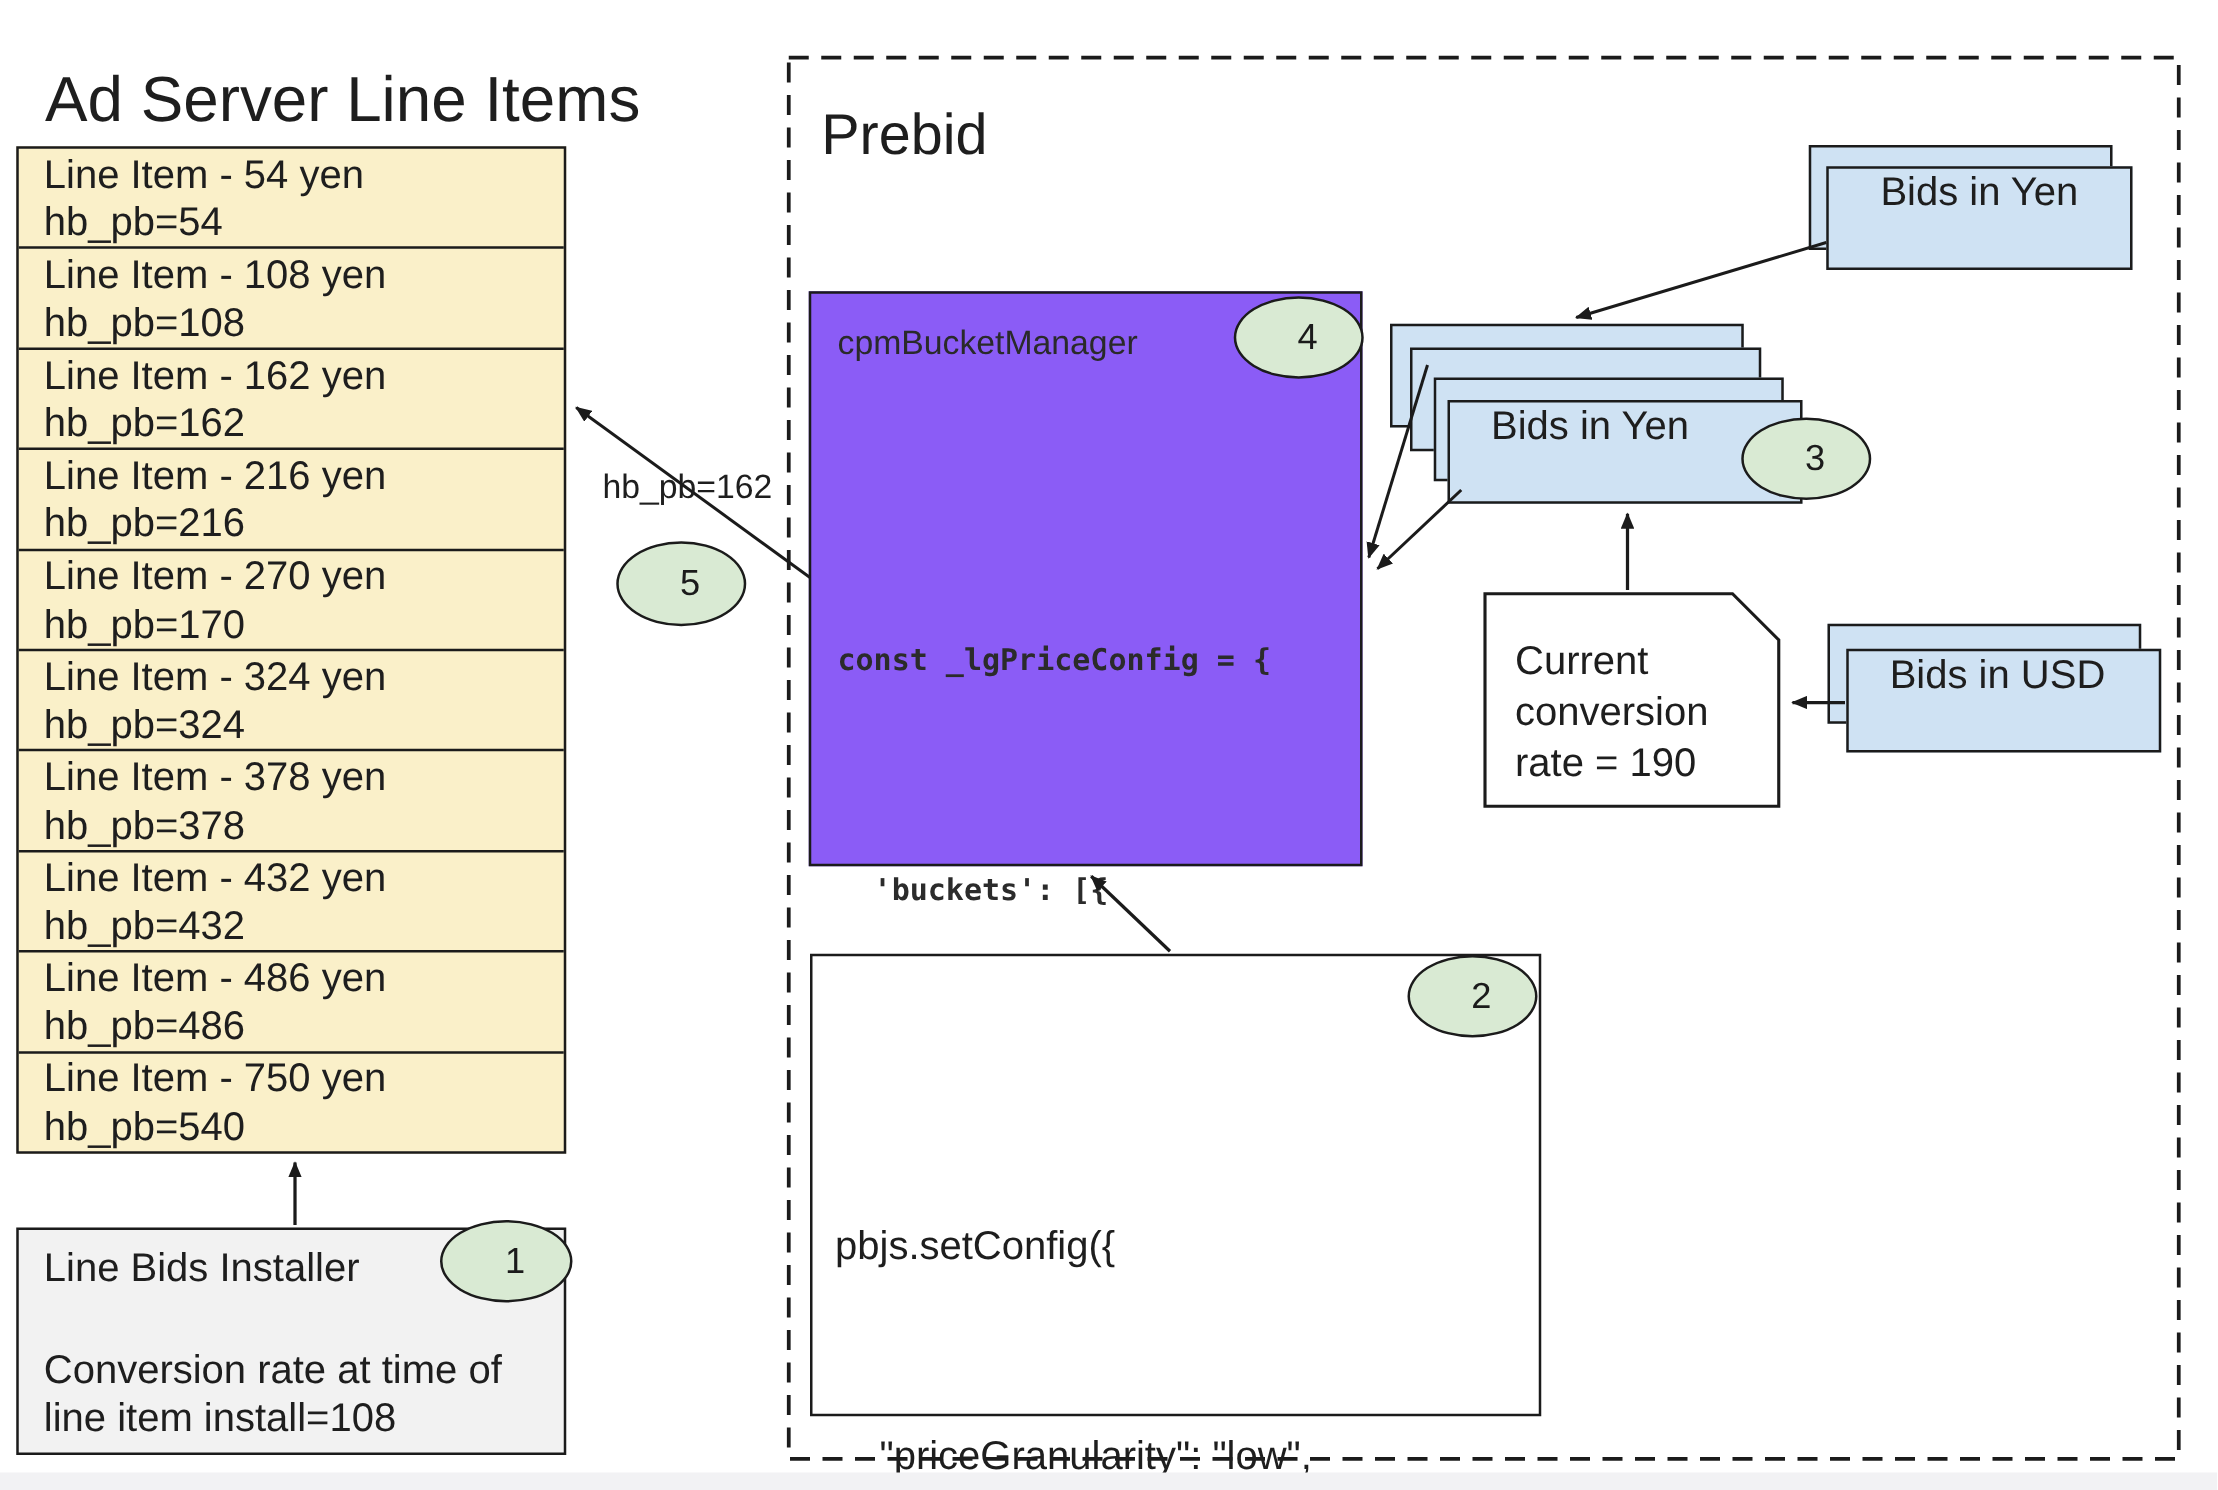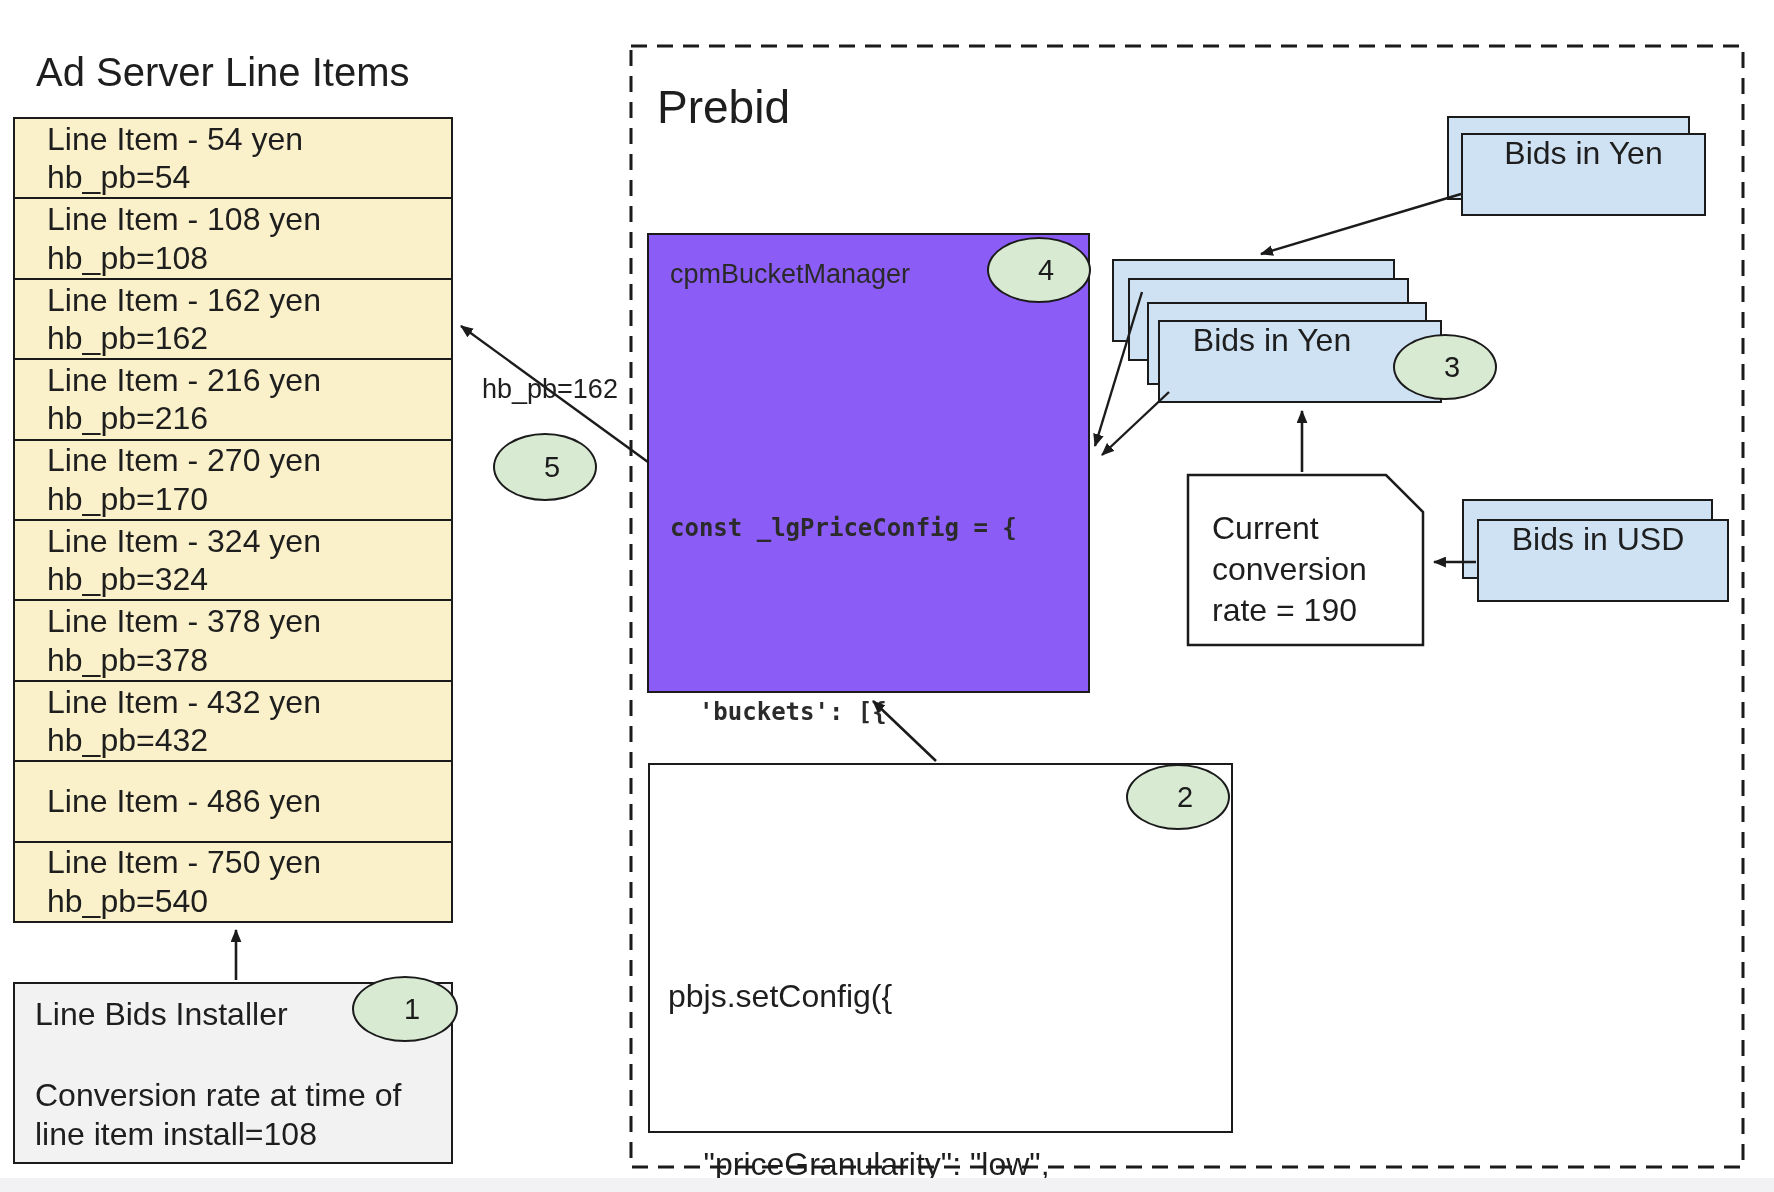--- a/index.html
+++ b/index.html
@@ -2,26 +2,26 @@
 <html><head>
 <meta charset="utf-8">
 <style>
   html,body{margin:0;padding:0;background:#fff;}
   #canvas{position:relative;width:1774px;height:1192px;background:#ffffff;
           font-family:"Liberation Sans",sans-serif;color:#1e1e1e;overflow:hidden;}
 
   .layer-shapes{position:absolute;left:0;top:0;z-index:1;pointer-events:none;}
   .layer-arrows{position:absolute;left:0;top:0;z-index:40;pointer-events:none;}
 
-  .ad-title{position:absolute;left:36px;top:50px;font-size:40px;z-index:2;}
+  .ad-title{position:absolute;left:36px;top:50px;font-size:51px;z-index:2;}
 
   .li-table{position:absolute;left:13px;top:117px;width:440px;height:806px;
             background:#faf0c9;border:2.5px solid #1b1b1b;box-sizing:border-box;
             display:flex;flex-direction:column;z-index:2;}
-  .li-row{flex:1;border-bottom:2.5px solid #1b1b1b;padding-left:32px;
+  .li-row{flex:1;border-bottom:2.5px solid #1b1b1b;padding-left:20px;
           display:flex;flex-direction:column;justify-content:center;
           font-size:32px;line-height:38.5px;}
   .li-row:last-child{border-bottom:none;}
 
   .installer{position:absolute;left:13px;top:982px;width:440px;height:182px;
              background:#f2f2f2;border:2.5px solid #1b1b1b;box-sizing:border-box;z-index:2;}
   .inst-title{position:absolute;left:20px;top:10px;font-size:32px;line-height:40px;}
   .inst-note{position:absolute;left:20px;top:92px;font-size:32px;line-height:39px;}
 
   .prebid-label{position:absolute;left:657px;top:80px;font-size:46px;z-index:2;}
@@ -113,20 +113,21 @@
         <div>hb_pb=378</div>
       </div>
 
       <div class="li-row">
         <div>Line Item - 432 yen</div>
         <div>hb_pb=432</div>
       </div>
 
       <div class="li-row">
         <div>Line Item - 486 yen</div>
+        <div>hb_pb=486</div>
       </div>
 
       <div class="li-row">
         <div>Line Item - 750 yen</div>
         <div>hb_pb=540</div>
       </div>
     </div>
 
   <div class="installer">
     <div class="inst-title">Line Bids Installer</div>

